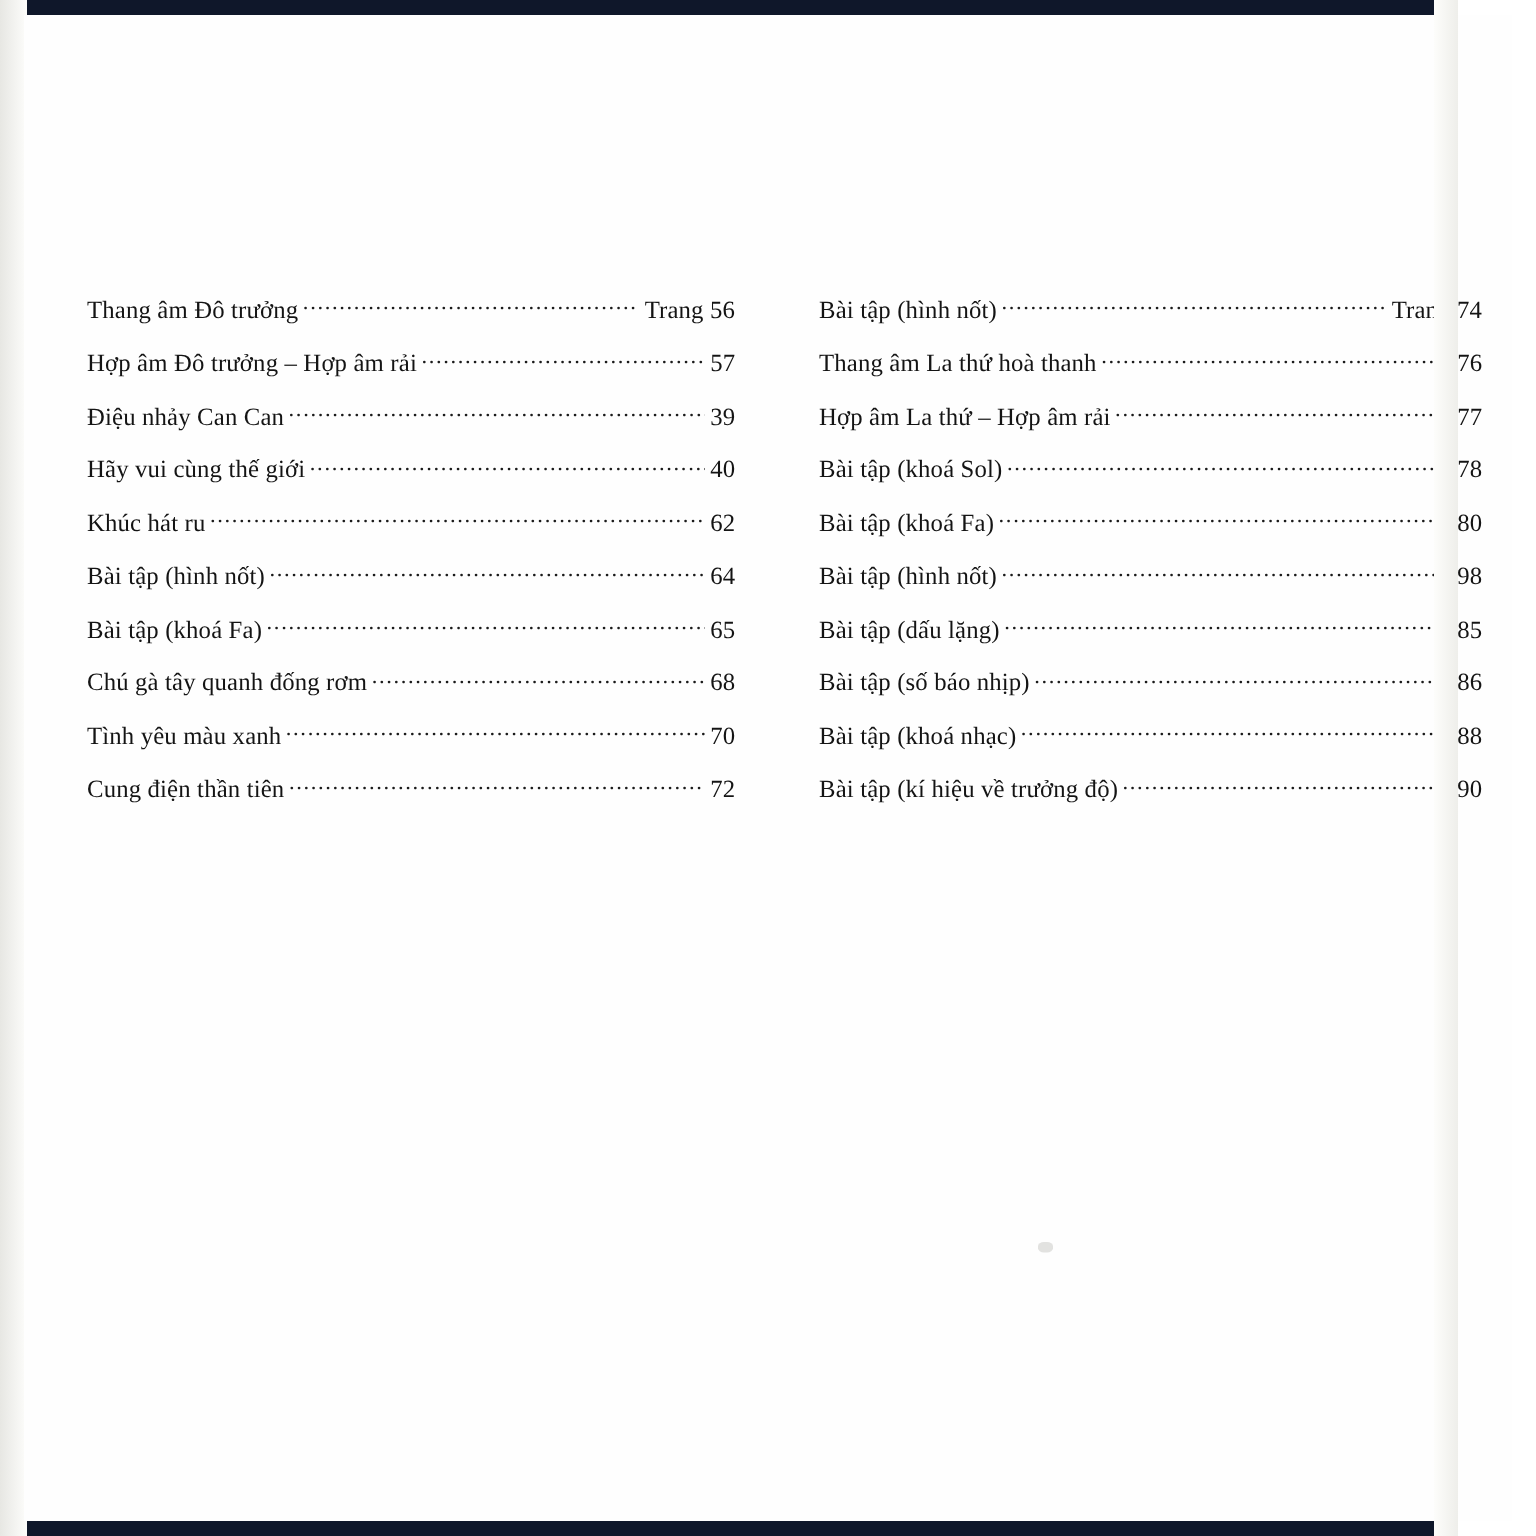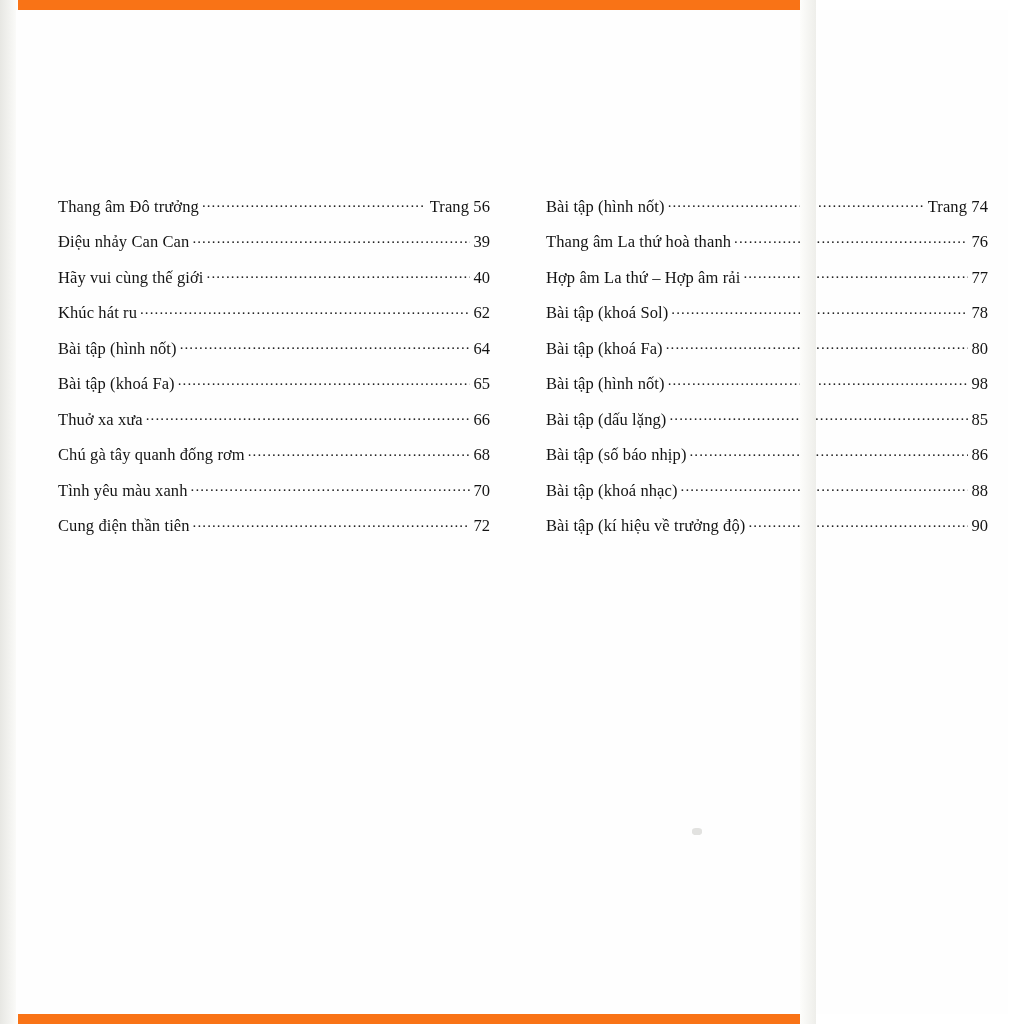--- a/index.html
+++ b/index.html
@@ -12,23 +12,23 @@
     height: 1024px;
     position: relative;
     font-family: "Liberation Serif", serif;
     color: #141414;
     overflow: hidden;
   }
   .page {
     position: absolute;
     left: 0;
     top: 0;
-    width: 816px;
+    width: 972px;
     height: 1024px;
-    background: #f97316;
+    background: #0f172a;
     font-family: Liberation Serif, serif;
   }
   
   .page::before {
     content: "";
     position: absolute;
     left: 0; top: 0;
     width: 18px; height: 1024px;
     background: linear-gradient(to right, #e7e7e3, #fdfdfb);
   }
@@ -122,20 +122,25 @@
   <div class="sheet">
     <div class="columns">
 
       <div class="col col-left">
         <div class="toc-row first">
           <span class="toc-title">Thang âm Đô trưởng</span>
           <span class="toc-dots"></span>
           <span class="toc-page">Trang 56</span>
         </div>
         <div class="toc-row">
+          <span class="toc-title">Hợp âm Đô trưởng – Hợp âm rải</span>
+          <span class="toc-dots"></span>
+          <span class="toc-page">57</span>
+        </div>
+        <div class="toc-row">
           <span class="toc-title">Điệu nhảy Can Can</span>
           <span class="toc-dots"></span>
           <span class="toc-page">39</span>
         </div>
         <div class="toc-row">
           <span class="toc-title">Hãy vui cùng thế giới</span>
           <span class="toc-dots"></span>
           <span class="toc-page">40</span>
         </div>
         <div class="toc-row">
@@ -145,25 +150,20 @@
         </div>
         <div class="toc-row">
           <span class="toc-title">Bài tập (hình nốt)</span>
           <span class="toc-dots"></span>
           <span class="toc-page">64</span>
         </div>
         <div class="toc-row">
           <span class="toc-title">Bài tập (khoá Fa)</span>
           <span class="toc-dots"></span>
           <span class="toc-page">65</span>
-        </div>
-        <div class="toc-row">
-          <span class="toc-title">Thuở xa xưa</span>
-          <span class="toc-dots"></span>
-          <span class="toc-page">66</span>
         </div>
         <div class="toc-row">
           <span class="toc-title">Chú gà tây quanh đống rơm</span>
           <span class="toc-dots"></span>
           <span class="toc-page">68</span>
         </div>
         <div class="toc-row">
           <span class="toc-title">Tình yêu màu xanh</span>
           <span class="toc-dots"></span>
           <span class="toc-page">70</span>

